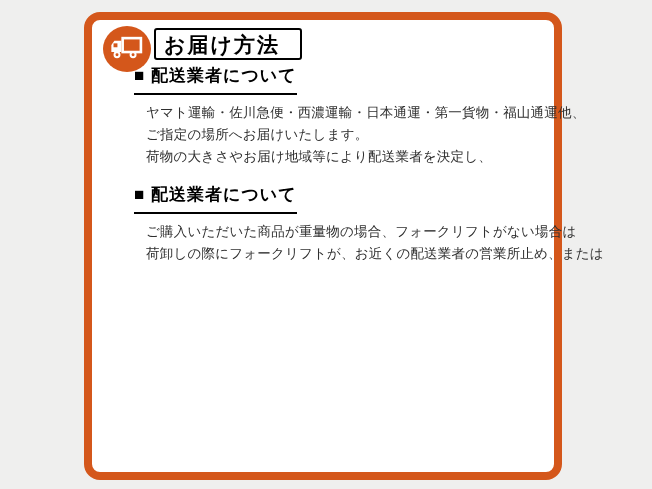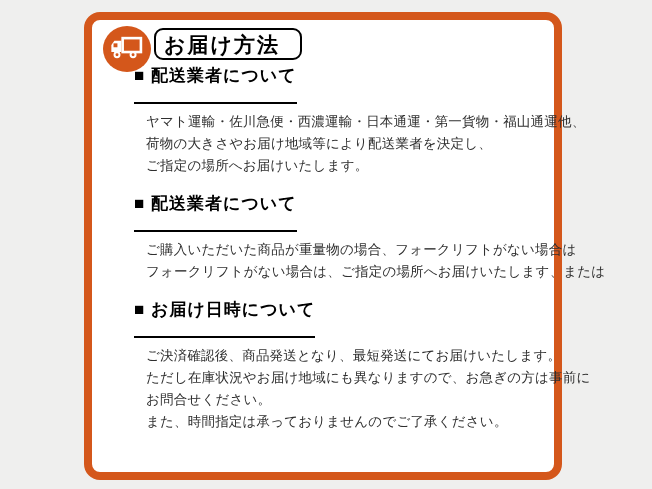--- a/index.html
+++ b/index.html
@@ -38,21 +38,21 @@
   }
   .icon-circle svg { display: block; }
   .title-box {
     position: absolute;
     left: 154px;
     top: 28px;
     min-width: 128px;
     height: 26px;
     padding: 2px 8px 0 8px;
     border: 2px solid var(--title-border, #000);
-    border-radius: 9px;
+    border-radius: 3px;
     background: #fff;
     font-size: 21px;
     font-weight: bold;
     letter-spacing: 2px;
     color: #000;
     line-height: 25px;
     white-space: nowrap;
   }
   .sections {
     position: absolute;
@@ -60,21 +60,21 @@
     top: 64px;
     width: 414px;
   }
   .section { margin: 0 0 15px 0; }
   .section-heading {
     display: inline-block;
     font-size: 17px;
     font-weight: bold;
     color: var(--heading-color, #000);
     letter-spacing: 1px;
-    padding-bottom: 15px;
+    padding-bottom: 6px;
     border-bottom: 2px solid var(--heading-color, #000);
     margin: 0 0 7px 0;
     white-space: nowrap;
   }
   .section-body { padding-left: 12px; font-family: Liberation Serif, serif; }
   .section-body p {
     margin: 0;
     font-size: 13.5px;
     line-height: 22px;
     color: var(--body-color, #2f2f2f);
@@ -104,37 +104,28 @@
   </div>
 
   <div class="title-box">お届け方法</div>
 
   <div class="sections">
 
     <div class="section">
       <h3 class="section-heading">■ 配送業者について</h3>
       <div class="section-body">
         <p>ヤマト運輸・佐川急便・西濃運輸・日本通運・第一貨物・福山通運他、</p>
+        <p>ご指定の場所へお届けいたします。</p>
         <p>荷物の大きさやお届け地域等により配送業者を決定し、</p>
-        <p>ご指定の場所へお届けいたします。</p>
       </div>
     </div>
 
     <div class="section">
       <h3 class="section-heading">■ 配送業者について</h3>
       <div class="section-body">
         <p>ご購入いただいた商品が重量物の場合、フォークリフトがない場合は</p>
-        <p>フォークリフトがない場合は、ご指定の場所へお届けいたします、または</p>
+        <p>荷卸しの際にフォークリフトが、お近くの配送業者の営業所止め、または</p>
       </div>
     </div>
 
-    <div class="section">
-      <h3 class="section-heading">■ お届け日時について</h3>
-      <div class="section-body">
-        <p>ご決済確認後、商品発送となり、最短発送にてお届けいたします。</p>
-        <p>ただし在庫状況やお届け地域にも異なりますので、お急ぎの方は事前に</p>
-        <p>お問合せください。</p>
-        <p>また、時間指定は承っておりませんのでご了承ください。</p>
-      </div>
-    </div>
 
   </div>
 </div>
 
 </body></html>

